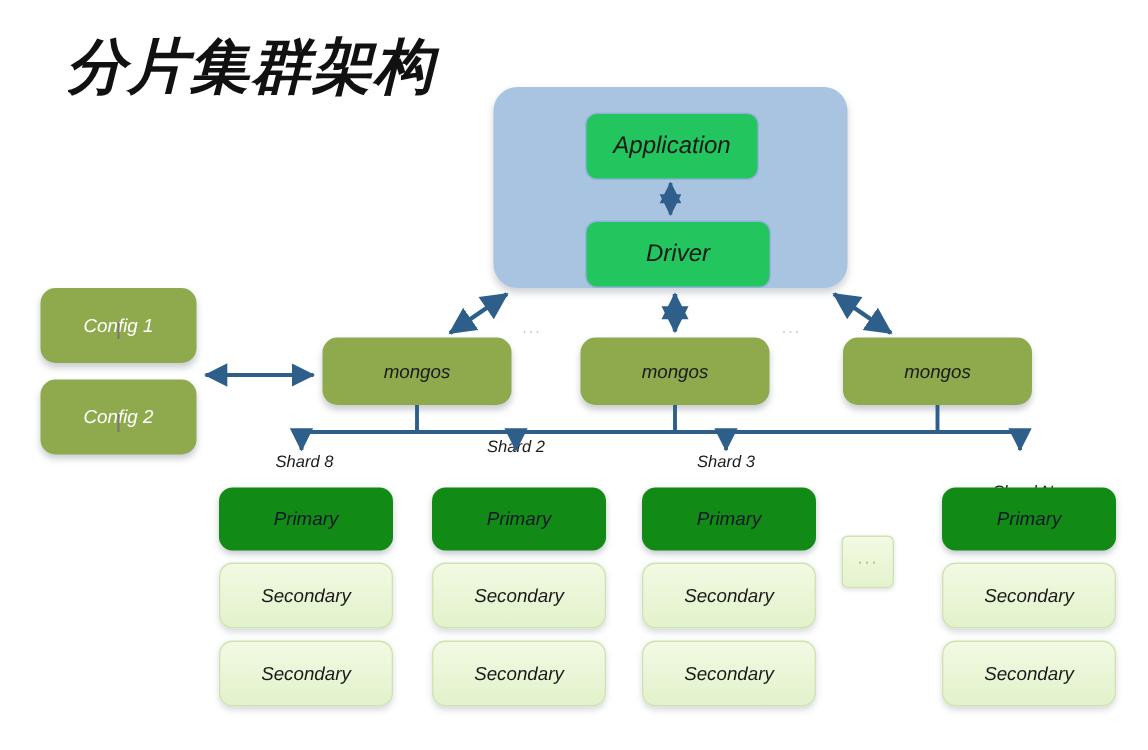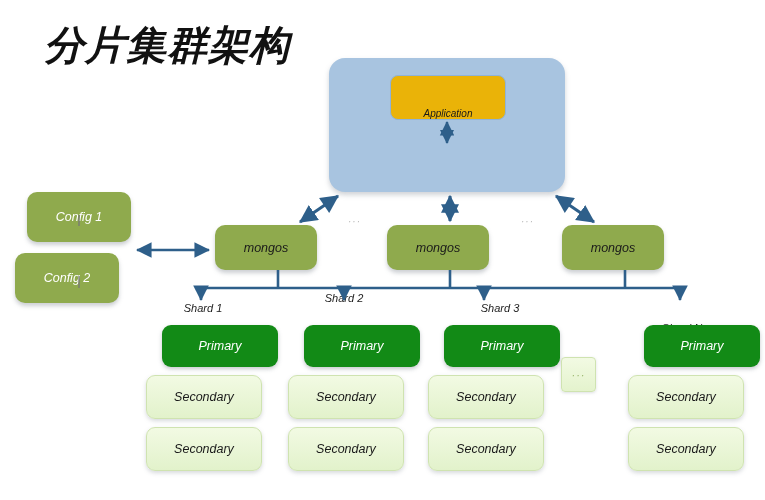--- a/index.html
+++ b/index.html
@@ -38,27 +38,27 @@
     left: 329px;
     top: 58px;
     width: 236px;
     height: 134px;
     background: #a8c4e0;
     border-radius: 16px;
     box-shadow: 0 3px 5px rgba(120,130,140,0.35);
   }
   .client-box {
     position: absolute;
-    background: #eab308;
+    background: #22c55e;
     border: 1px solid #8fb3d9;
     border-radius: 8px;
     display: flex;
-    align-items: flex-end;
+    align-items: center;
     justify-content: center;
-    font-size: 10px;
+    font-size: 16px;
     color: #1a1a1a;
   }
   .app-box  { left: 390px; top: 75px;  width: 114px; height: 43px; }
   .drv-box  { left: 390px; top: 147px; width: 122px; height: 43px; }
 
   
   .node {
     position: absolute;
     display: flex;
     align-items: center;
@@ -70,35 +70,34 @@
   .config {
     width: 104px;
     height: 50px;
     background: #8faa4d;
     color: #ffffff;
     border-radius: 10px;
     box-shadow: 0 3px 4px rgba(120,130,140,0.38);
     margin-top: 27px;
   }
   .mongos {
-    width: 102px;
+    width: 126px;
     height: 45px;
     background: #8faa4d;
     color: #1a1a1a;
     border-radius: 10px;
     box-shadow: 0 3px 4px rgba(120,130,140,0.38);
   }
   .primary {
     width: 116px;
     height: 42px;
     background: #128a16;
-    color: #ffffff;
+    color: #0f172a;
     border-radius: 9px;
     box-shadow: 0 2px 4px rgba(110,120,130,0.40);
-    margin-left: 16px;
   }
   .secondary {
     width: 116px;
     height: 44px;
     background: linear-gradient(#f2fae3, #e2f2cb);
     color: #1a1a1a;
     border: 1px solid #cfe3b0;
     border-radius: 9px;
     box-shadow: 0 2px 4px rgba(120,130,140,0.30);
   }
@@ -149,44 +148,47 @@
 <body>
 
 <div id="canvas">
 
   <div class="title">分片集群架构</div>
 
   <div class="client-panel"></div>
   <div class="client-box app-box">
     <span>Application</span>
   </div>
+  <div class="client-box drv-box">
+    <span>Driver</span>
+  </div>
 
   <div class="node config" style="left:27px;  top:165px;">
     <span>Config 1</span>
   </div>
-  <div class="node config" style="left:15px;  top:226px;">
+  <div class="node config" style="left:27px;  top:226px;">
     <span>Config  2</span>
   </div>
 
   <div class="node mongos" style="left:215px; top:225px;">
     <span>mongos</span>
   </div>
   <div class="node mongos" style="left:387px; top:225px;">
     <span>mongos</span>
   </div>
   <div class="node mongos" style="left:562px; top:225px;">
     <span>mongos</span>
   </div>
 
   <div class="mini-dots" style="left:348px; top:216px;">···</div>
   <div class="mini-dots" style="left:521px; top:216px;">···</div>
 
-  <div class="shard-label" style="left:163px; top:302px;">Shard 1</div>
+  <div class="shard-label" style="left:163px; top:302px;">Shard 8</div>
   <div class="shard-label" style="left:304px; top:292px;">Shard 2</div>
-  <div class="shard-label" style="left:460px; top:302px;">Shard 3</div>
+  <div class="shard-label" style="left:444px; top:302px;">Shard 3</div>
   <div class="shard-label" style="left:642px; top:302px;margin-top:20px;">Shard N</div>
 
   <div class="node primary" style="left:146px; top:325px;">
     <span>Primary</span>
   </div>
   <div class="node secondary" style="left:146px; top:375px;">
     <span>Secondary</span>
   </div>
   <div class="node secondary" style="left:146px; top:427px;">
     <span>Secondary</span>

